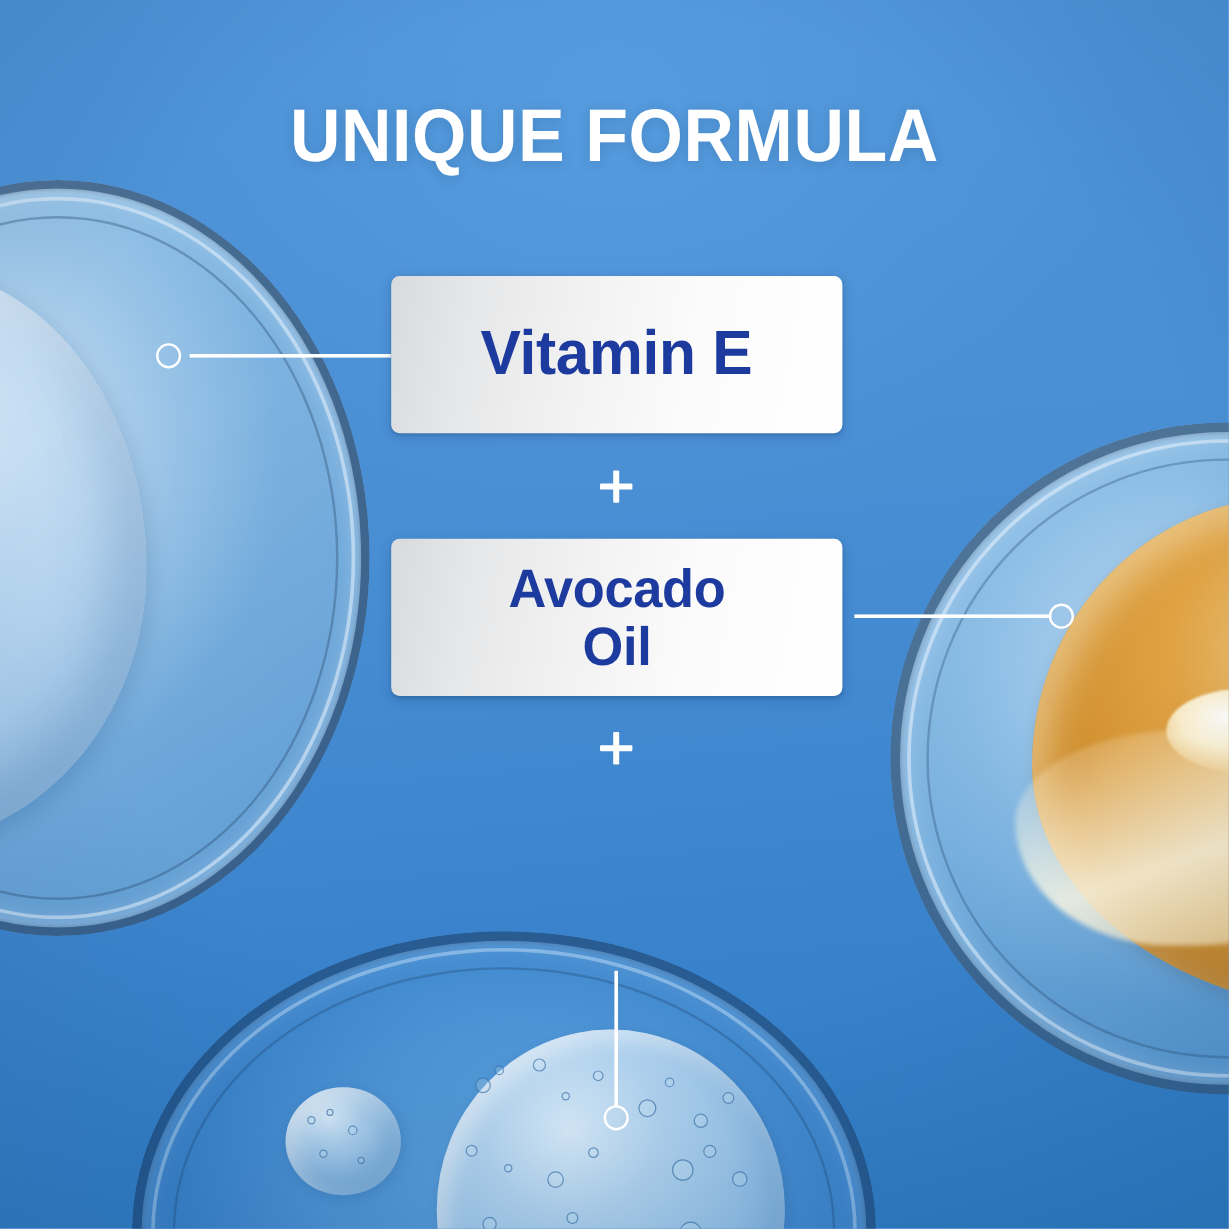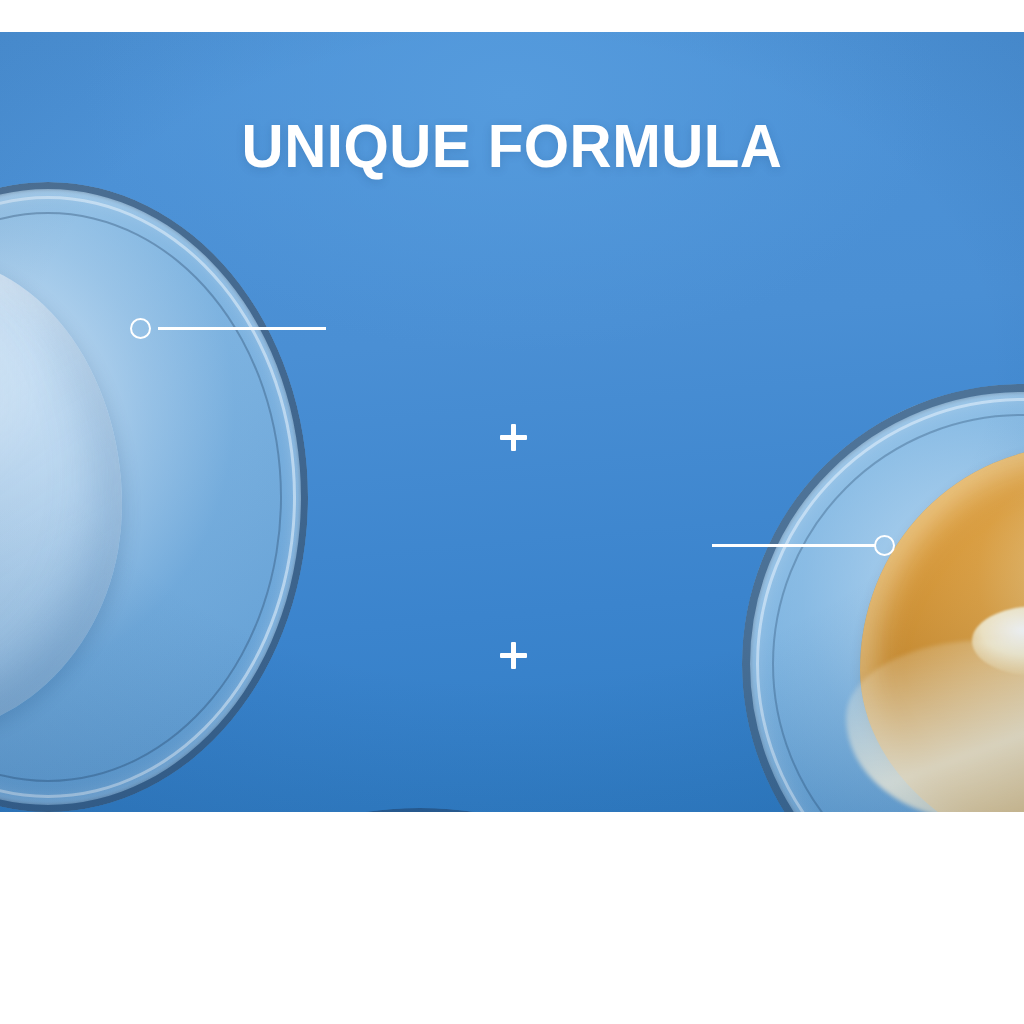--- a/index.html
+++ b/index.html
@@ -7,24 +7,23 @@
   html, body {
     width: 1024px;
     height: 1024px;
     overflow: hidden;
     font-family: "Liberation Sans", sans-serif;
   }
 
   #stage {
     position: relative;
     width: 1024px;
-    height: 780px;
+    height: 1024px;
     background: #4b92d6;
     overflow: hidden;
-    margin-top: 32px;
   }
 
   
   .bg-base {
     position: absolute;
     inset: 0;
     background:
       radial-gradient(ellipse 70% 55% at 50% 8%, #559bdd 0%, rgba(85,155,221,0) 60%),
       linear-gradient(175deg, #4e93d7 0%, #4a8fd4 40%, #3b84cd 72%, #2f7cc4 100%);
   }
@@ -384,20 +383,29 @@
   <div class="conn-dot" id="conn-left-dot"></div>
 
   <div class="conn-line" id="conn-right-line"></div>
   <div class="conn-dot" id="conn-right-dot"></div>
 
   <div class="conn-line" id="conn-bottom-line"></div>
   <div class="conn-dot" id="conn-bottom-dot"></div>
 
   <div id="title">UNIQUE FORMULA</div>
 
+  <div class="card" id="card-1">
+    <div class="card-text">Vitamin E</div>
+  </div>
 
   <div class="plus" id="plus-1"></div>
 
+  <div class="card" id="card-2">
+    <div class="card-text">
+      <div>Avocado</div>
+      <div>Oil</div>
+    </div>
+  </div>
 
   <div class="plus" id="plus-2"></div>
 
 
 </div>
 
 </body></html>

